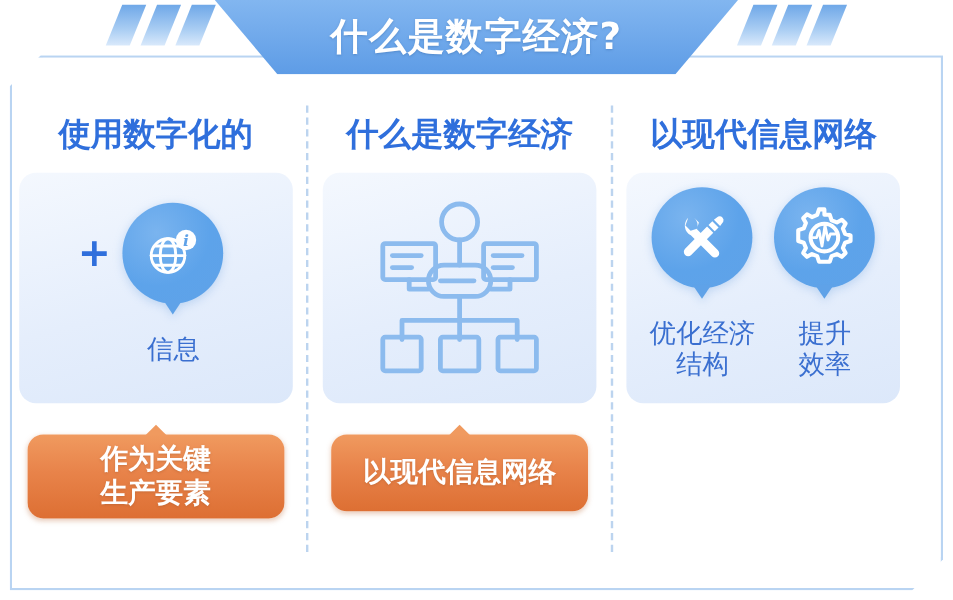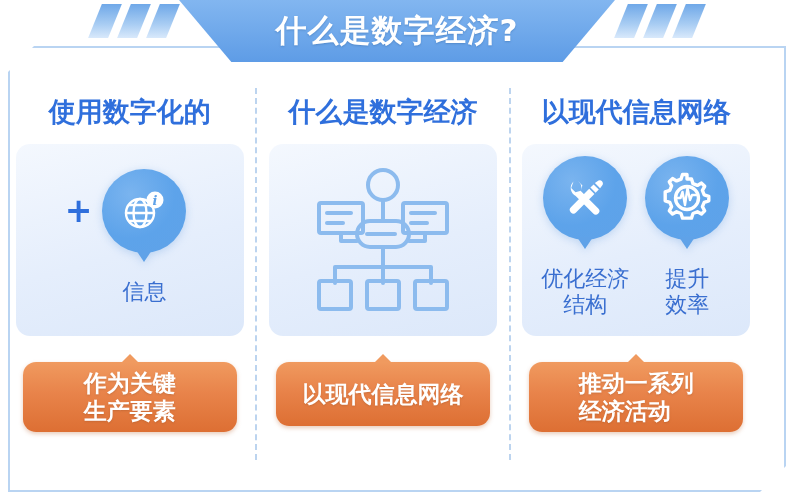--- a/index.html
+++ b/index.html
@@ -376,19 +376,15 @@
               <path d="M16.5 26 h3 l2-6 2.5 13 2.5-17 2.5 12 2-5 h4" stroke-width="2.4"></path>
             </svg>
           </div>
           <div class="pin-label">提升
 效率</div>
         </div>
 
       </div>
     </div>
 
-    <div class="btn">
-      <div class="btn-label">推动一系列
-经济活动</div>
-    </div>
   </div>
 
 </div>
 
 </body></html>

